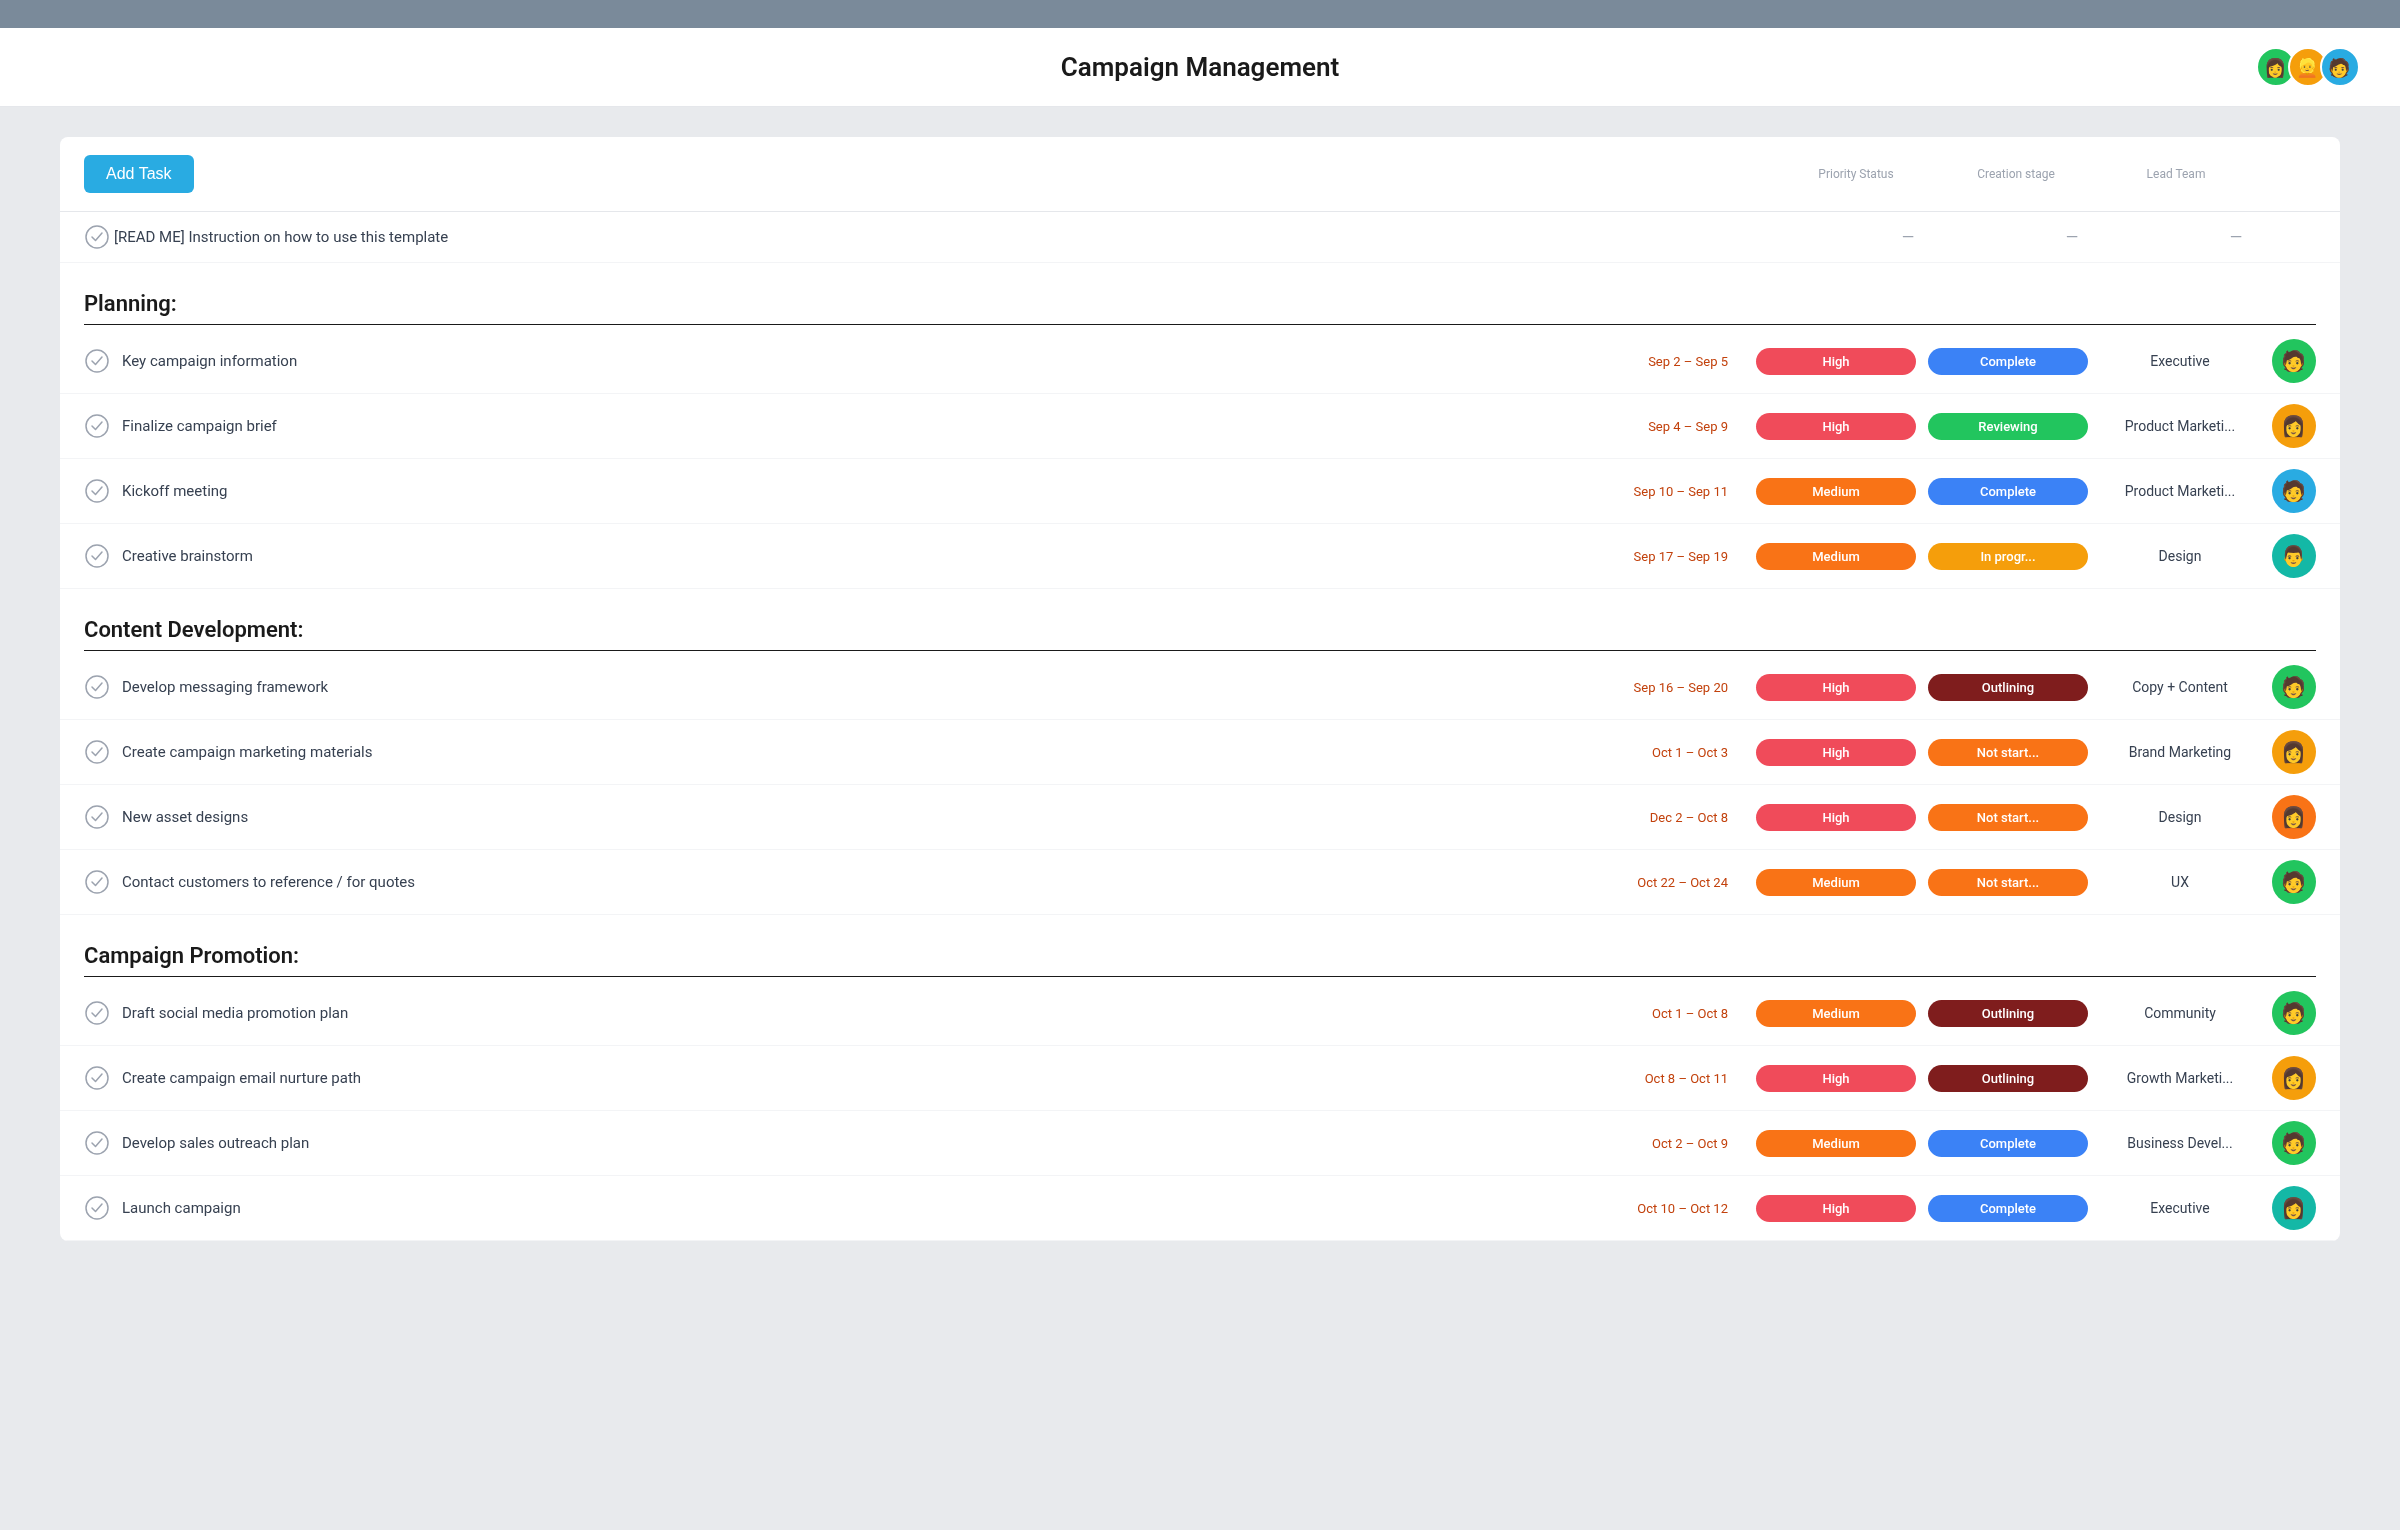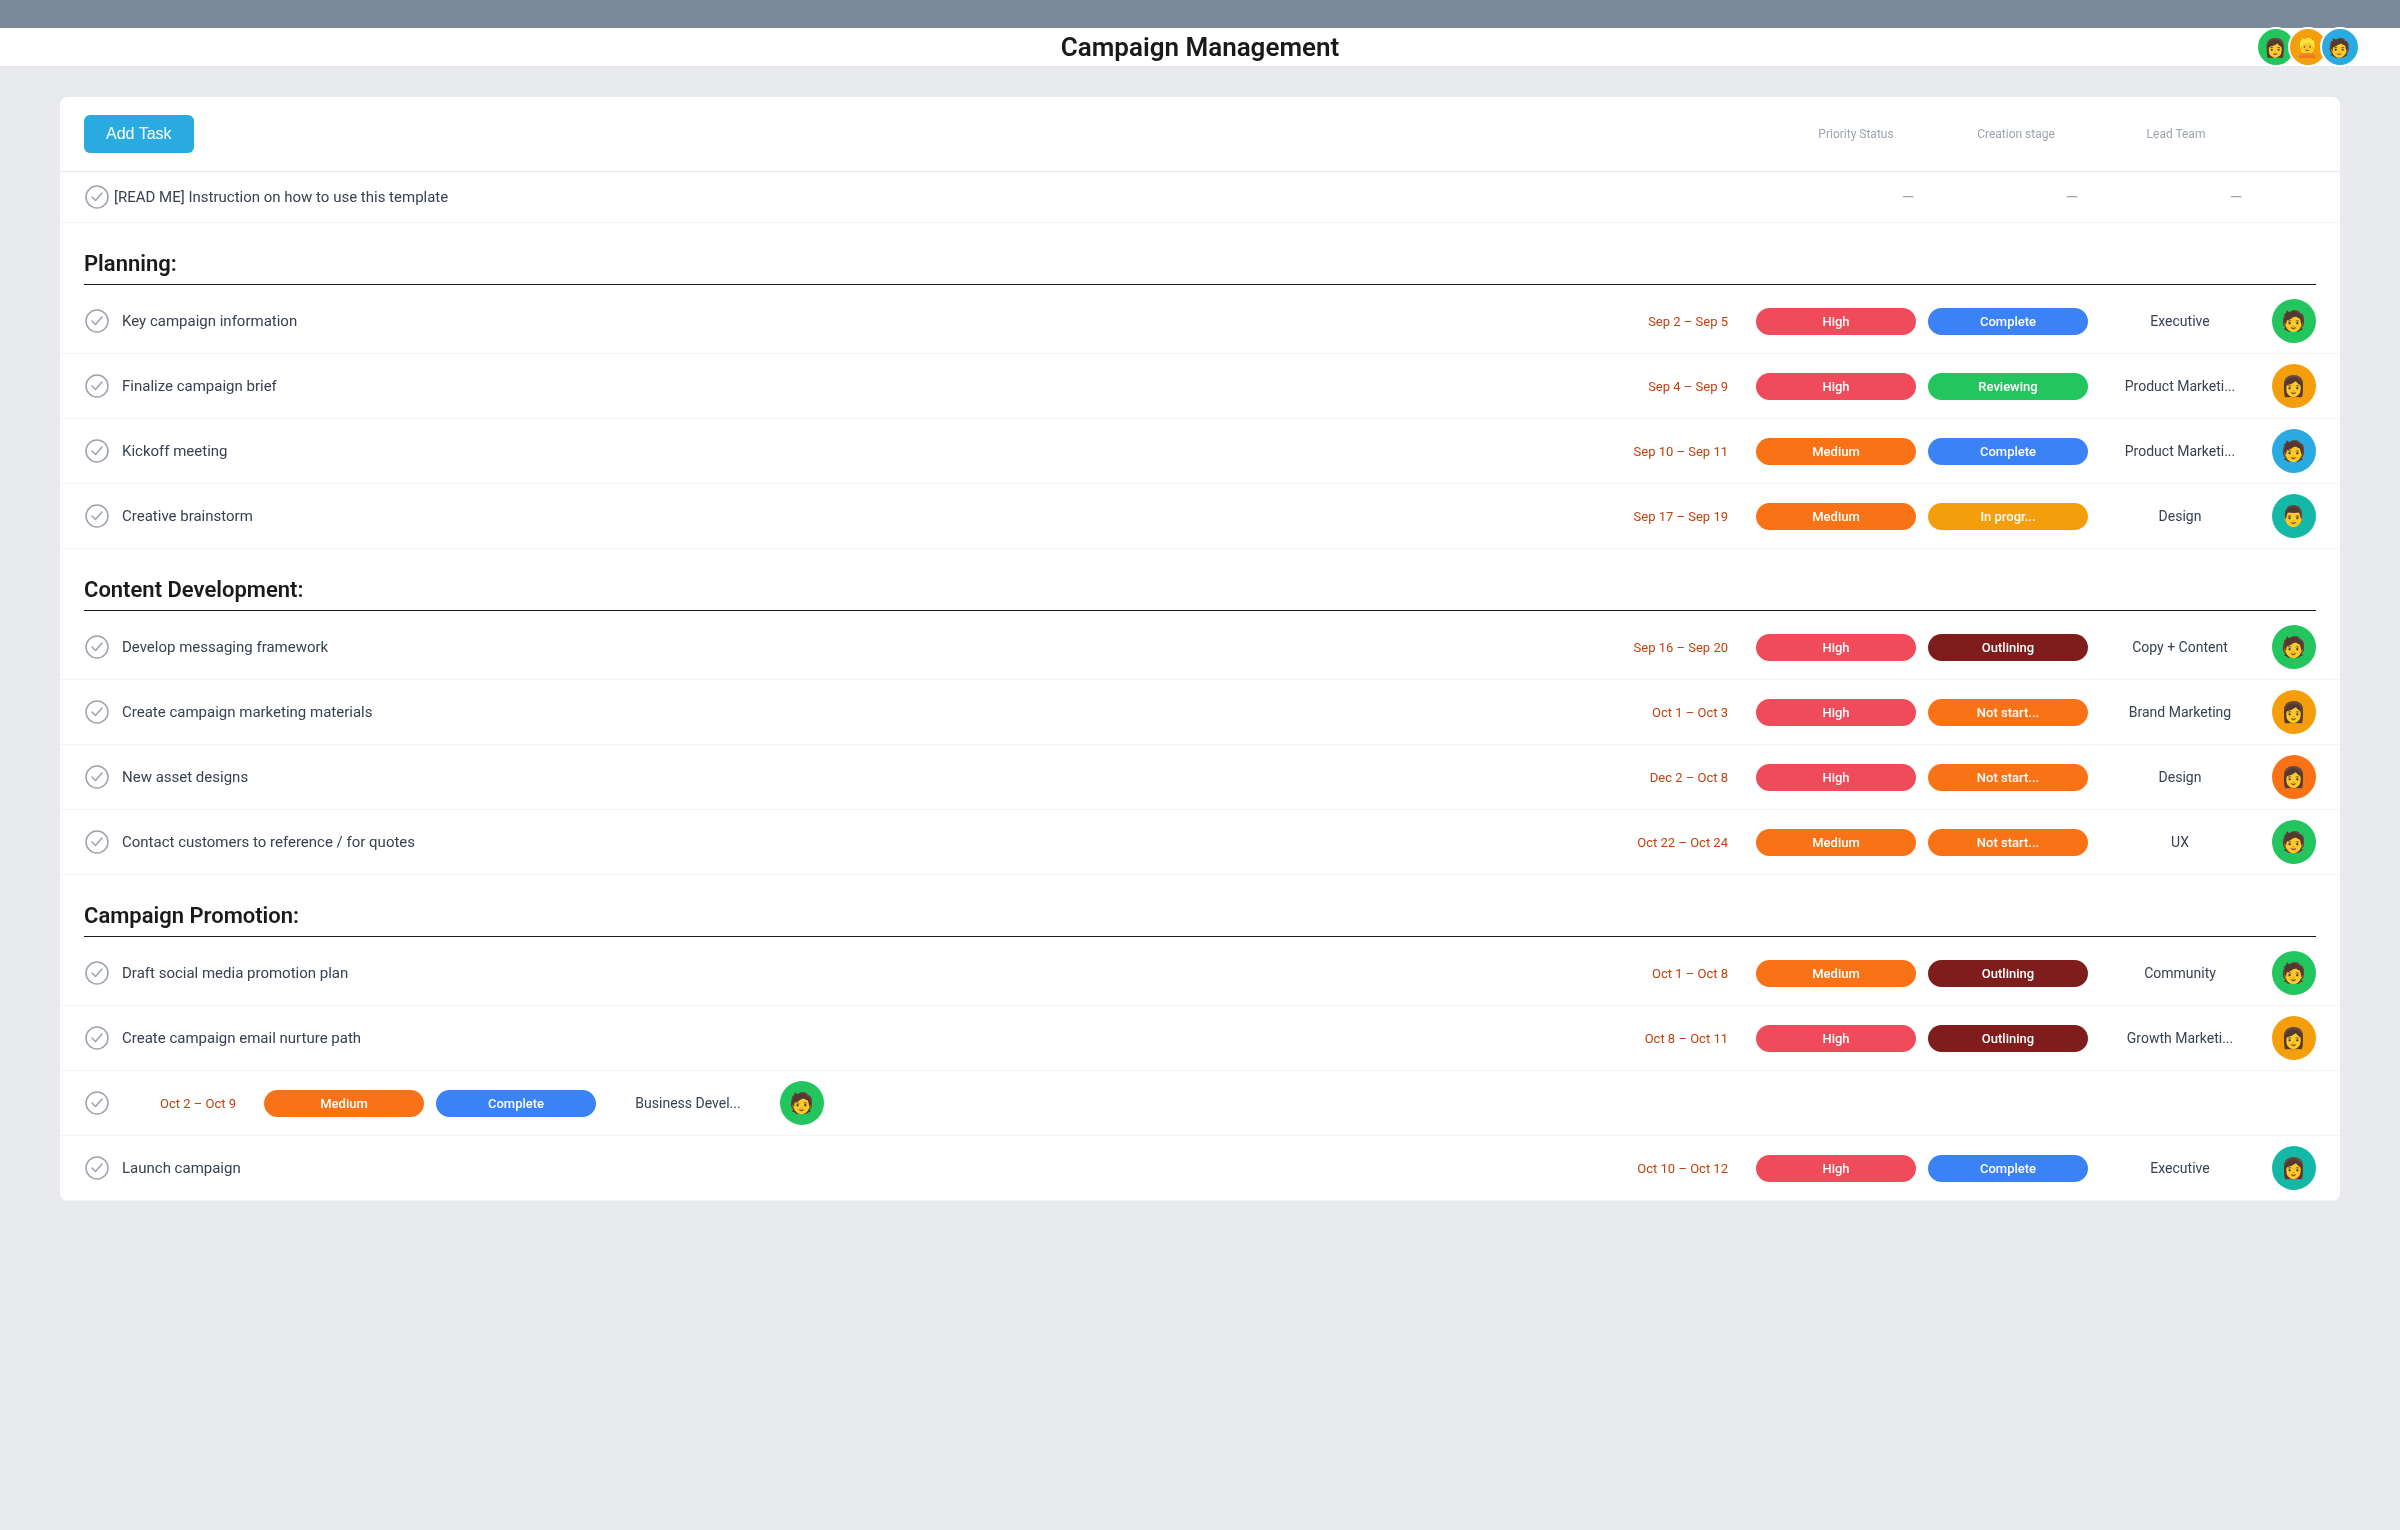--- a/index.html
+++ b/index.html
@@ -11,21 +11,21 @@
     .top-bar {
       background: #7a8a9a;
       height: 28px;
       width: 100%;
     }
     .header {
       background: #fff;
       display: flex;
       align-items: center;
       justify-content: center;
-      padding: 4px 40px;
+      padding: 24px 40px;
       position: relative;
       border-bottom: 1px solid #e5e7eb;
       text-align: center;
     }
     .header-title {
       font-size: 26px;
       font-weight: 600;
       color: #1a1a1a;
     }
     .header-avatars {
@@ -356,20 +356,21 @@
           <span class="badge badge-high">High</span>
           <span class="badge badge-outlining">Outlining</span>
           <span class="team-cell">Growth Marketi...</span>
           <div class="avatar-cell av-yellow">👩</div>
         </div>
         <div class="task-row">
       <svg class="check-icon" viewBox="0 0 26 26" fill="none">
         <circle cx="13" cy="13" r="11" stroke="#9ca3af" stroke-width="1.5"></circle>
         <path d="M8 13l3.5 3.5L18 9" stroke="#9ca3af" stroke-width="1.5" stroke-linecap="round" stroke-linejoin="round"></path>
       </svg>
+    <span class="task-name">Develop sales outreach plan</span>
           <span class="task-date">Oct 2 – Oct 9</span>
           <span class="badge badge-medium">Medium</span>
           <span class="badge badge-complete">Complete</span>
           <span class="team-cell">Business Devel...</span>
           <div class="avatar-cell av-green">🧑</div>
         </div>
         <div class="task-row">
       <svg class="check-icon" viewBox="0 0 26 26" fill="none">
         <circle cx="13" cy="13" r="11" stroke="#9ca3af" stroke-width="1.5"></circle>
         <path d="M8 13l3.5 3.5L18 9" stroke="#9ca3af" stroke-width="1.5" stroke-linecap="round" stroke-linejoin="round"></path>

